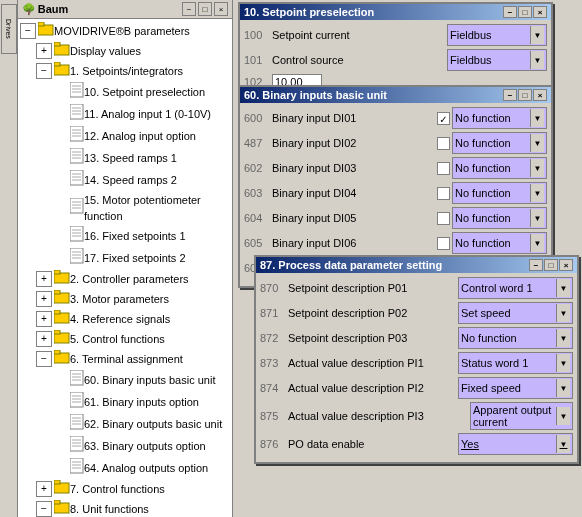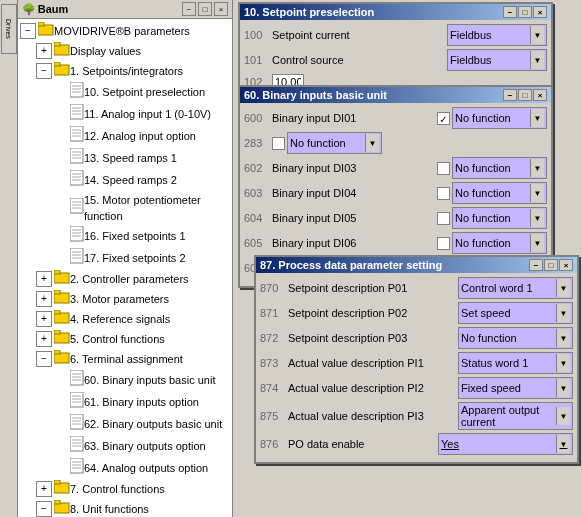--- a/index.html
+++ b/index.html
@@ -330,21 +330,21 @@
           <div class="param-row">
       <span class="param-num">101</span>
       <span class="param-name">Control source</span>
       <div class="select-box" style="width:100px;">
     <span class="select-box-text">Fieldbus</span>
     <span class="select-arrow">▼</span>
   </div>
     </div>
           <div class="param-row">
       <span class="param-num">102</span>
-      <input class="input-box" value="10.00" style="width: 32px;">
+      <input class="input-box" value="10.00" style="width: 50px;">
     </div>
         </div>
   </div>
       <div class="win" style="left: 5px; top: 85px; width: 315px;">
     <div class="win-titlebar">
       <span class="win-titlebar-title">60. Binary inputs basic unit</span>
       <div class="win-titlebar-btns">
         <div class="win-titlebar-btn">−</div>
         <div class="win-titlebar-btn">□</div>
         <div class="win-titlebar-btn">×</div>
@@ -354,21 +354,22 @@
           <div class="param-row">
     <span class="param-num">600</span>
     <span class="param-name">Binary input DI01</span>
     <div class="checkbox checked"></div>
     <div class="select-box" style="width:95px;">
     <span class="select-box-text">No function</span>
     <span class="select-arrow">▼</span>
   </div>
   </div>
           <div class="param-row">
-    <span class="param-num">283</span>
+    <span class="param-num">487</span>
+    <span class="param-name">Binary input DI02</span>
     <div class="checkbox"></div>
     <div class="select-box" style="width:95px;">
     <span class="select-box-text">No function</span>
     <span class="select-arrow">▼</span>
   </div>
   </div>
           <div class="param-row">
     <span class="param-num">602</span>
     <span class="param-name">Binary input DI03</span>
     <div class="checkbox"></div>
@@ -461,29 +462,29 @@
     <span class="param-num">874</span>
     <span class="param-name">Actual value description PI2</span>
     <div class="select-box" style="width:115px;">
     <span class="select-box-text">Fixed speed</span>
     <span class="select-arrow">▼</span>
   </div>
   </div>
           <div class="param-row">
     <span class="param-num">875</span>
     <span class="param-name">Actual value description PI3</span>
-    <div class="select-box" style="width:115px;">
+    <div class="select-box" style="width:103px;">
     <span class="select-box-text">Apparent output current</span>
     <span class="select-arrow">▼</span>
   </div>
   </div>
           <div class="param-row">
     <span class="param-num">876</span>
     <span class="param-name">PO data enable</span>
-    <div class="select-box" style="width:135px;text-decoration:underline;">
+    <div class="select-box" style="width:115px;text-decoration:underline;">
     <span class="select-box-text">Yes</span>
     <span class="select-arrow">▼</span>
   </div>
   </div>
         </div>
   </div>
     </div>
 </div>
 
 </body></html>

